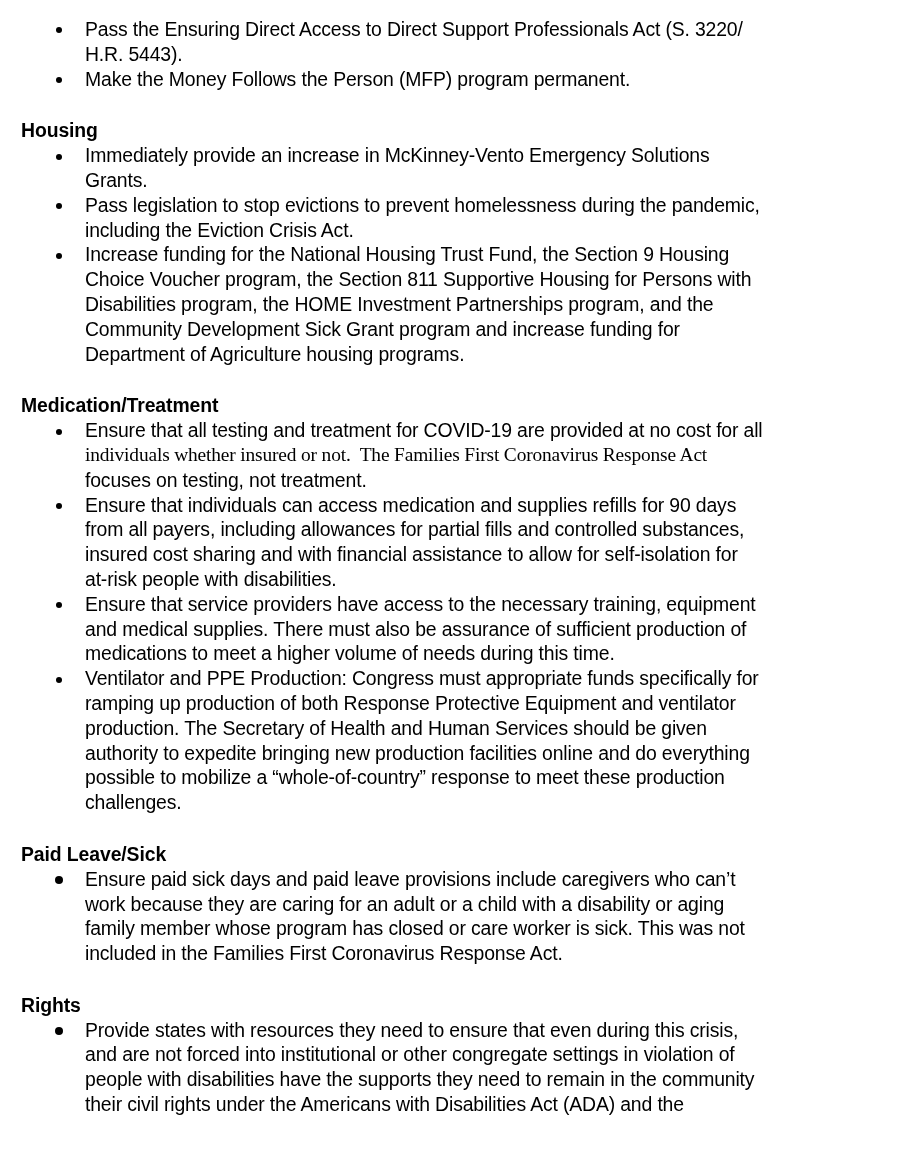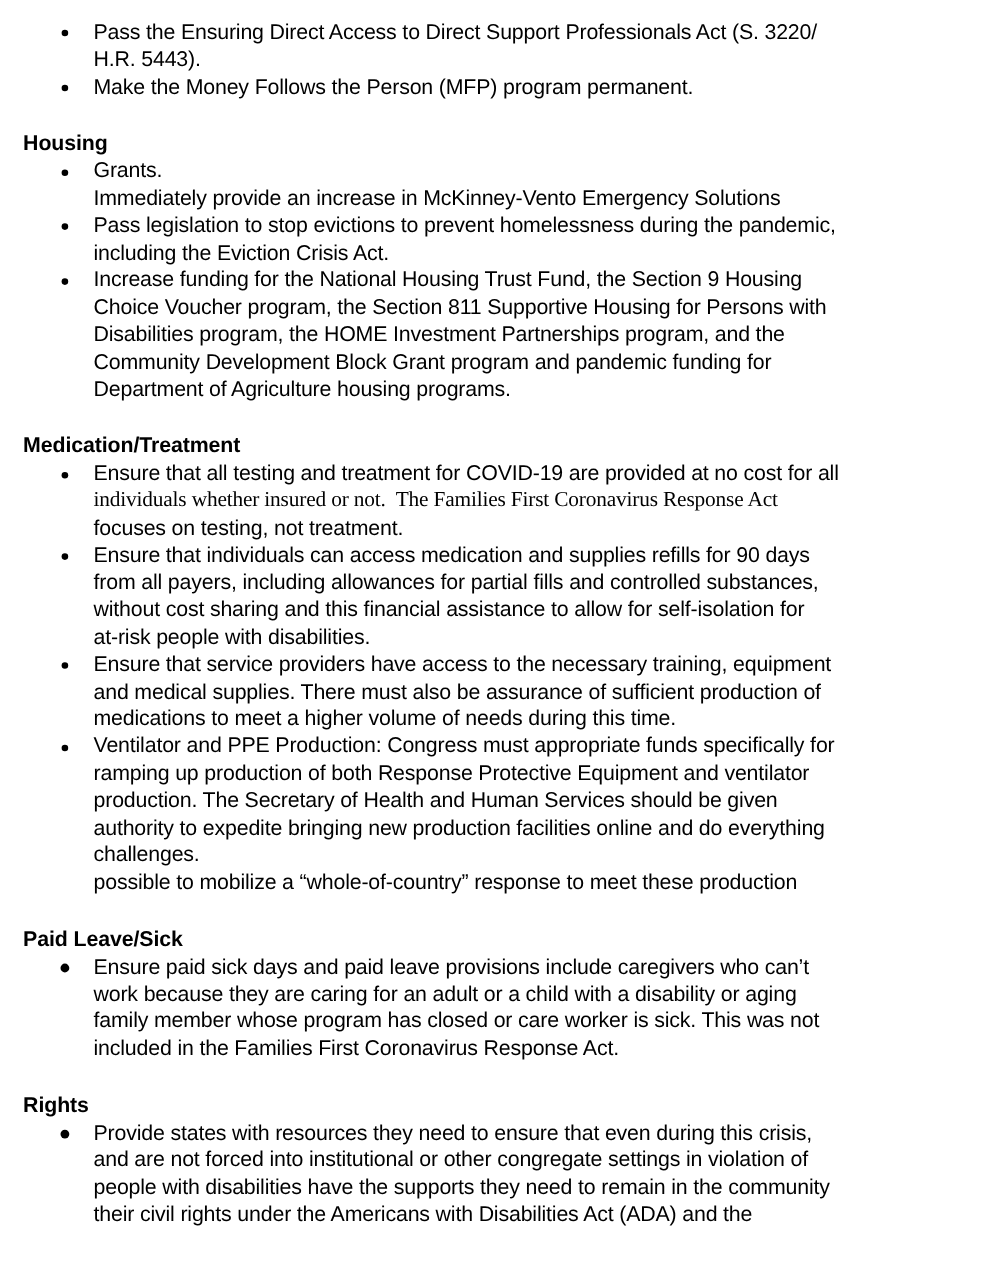--- a/index.html
+++ b/index.html
@@ -90,71 +90,71 @@
     </li>
   </ul>
 
   <div class="spacer"></div>
 
   <section>
     <div class="section-heading">Housing</div>
     <ul class="bullets">
       <li class="item">
         <span class="bullet"></span>
+        <span class="line">Immediately provide an increase in McKinney-Vento Emergency Solutions</span>
         <span class="line">Grants.</span>
-        <span class="line">Immediately provide an increase in McKinney-Vento Emergency Solutions</span>
       </li>
       <li class="item">
         <span class="bullet"></span>
         <span class="line">Pass legislation to stop evictions to prevent homelessness during the pandemic,</span>
         <span class="line">including the Eviction Crisis Act.</span>
       </li>
       <li class="item">
         <span class="bullet"></span>
         <span class="line">Increase funding for the National Housing Trust Fund, the Section 9 Housing</span>
         <span class="line">Choice Voucher program, the Section 811 Supportive Housing for Persons with</span>
         <span class="line">Disabilities program, the HOME Investment Partnerships program, and the</span>
-        <span class="line">Community Development Block Grant program and pandemic funding for</span>
+        <span class="line">Community Development Sick Grant program and increase funding for</span>
         <span class="line">Department of Agriculture housing programs.</span>
       </li>
     </ul>
   </section>
 
   <div class="spacer"></div>
 
   <section>
     <div class="section-heading">Medication/Treatment</div>
     <ul class="bullets">
       <li class="item">
         <span class="bullet"></span>
         <span class="line">Ensure that all testing and treatment for COVID-19 are provided at no cost for all</span>
         <span class="line" style="white-space: pre; font-family: Liberation Serif, serif;">individuals whether insured or not.  The Families First Coronavirus Response Act</span>
         <span class="line">focuses on testing, not treatment.</span>
       </li>
       <li class="item">
         <span class="bullet"></span>
         <span class="line">Ensure that individuals can access medication and supplies refills for 90 days</span>
         <span class="line">from all payers, including allowances for partial fills and controlled substances,</span>
-        <span class="line">without cost sharing and this financial assistance to allow for self-isolation for</span>
+        <span class="line">insured cost sharing and with financial assistance to allow for self-isolation for</span>
         <span class="line">at-risk people with disabilities.</span>
       </li>
       <li class="item">
         <span class="bullet"></span>
         <span class="line">Ensure that service providers have access to the necessary training, equipment</span>
         <span class="line">and medical supplies. There must also be assurance of sufficient production of</span>
         <span class="line">medications to meet a higher volume of needs during this time.</span>
       </li>
       <li class="item">
         <span class="bullet"></span>
         <span class="line">Ventilator and PPE Production: Congress must appropriate funds specifically for</span>
         <span class="line">ramping up production of both Response Protective Equipment and ventilator</span>
         <span class="line">production. The Secretary of Health and Human Services should be given</span>
         <span class="line">authority to expedite bringing new production facilities online and do everything</span>
+        <span class="line">possible to mobilize a “whole-of-country” response to meet these production</span>
         <span class="line">challenges.</span>
-        <span class="line">possible to mobilize a “whole-of-country” response to meet these production</span>
       </li>
     </ul>
   </section>
 
   <div class="spacer"></div>
 
   <section>
     <div class="section-heading">Paid Leave/Sick</div>
     <ul class="bullets">
       <li class="item">

